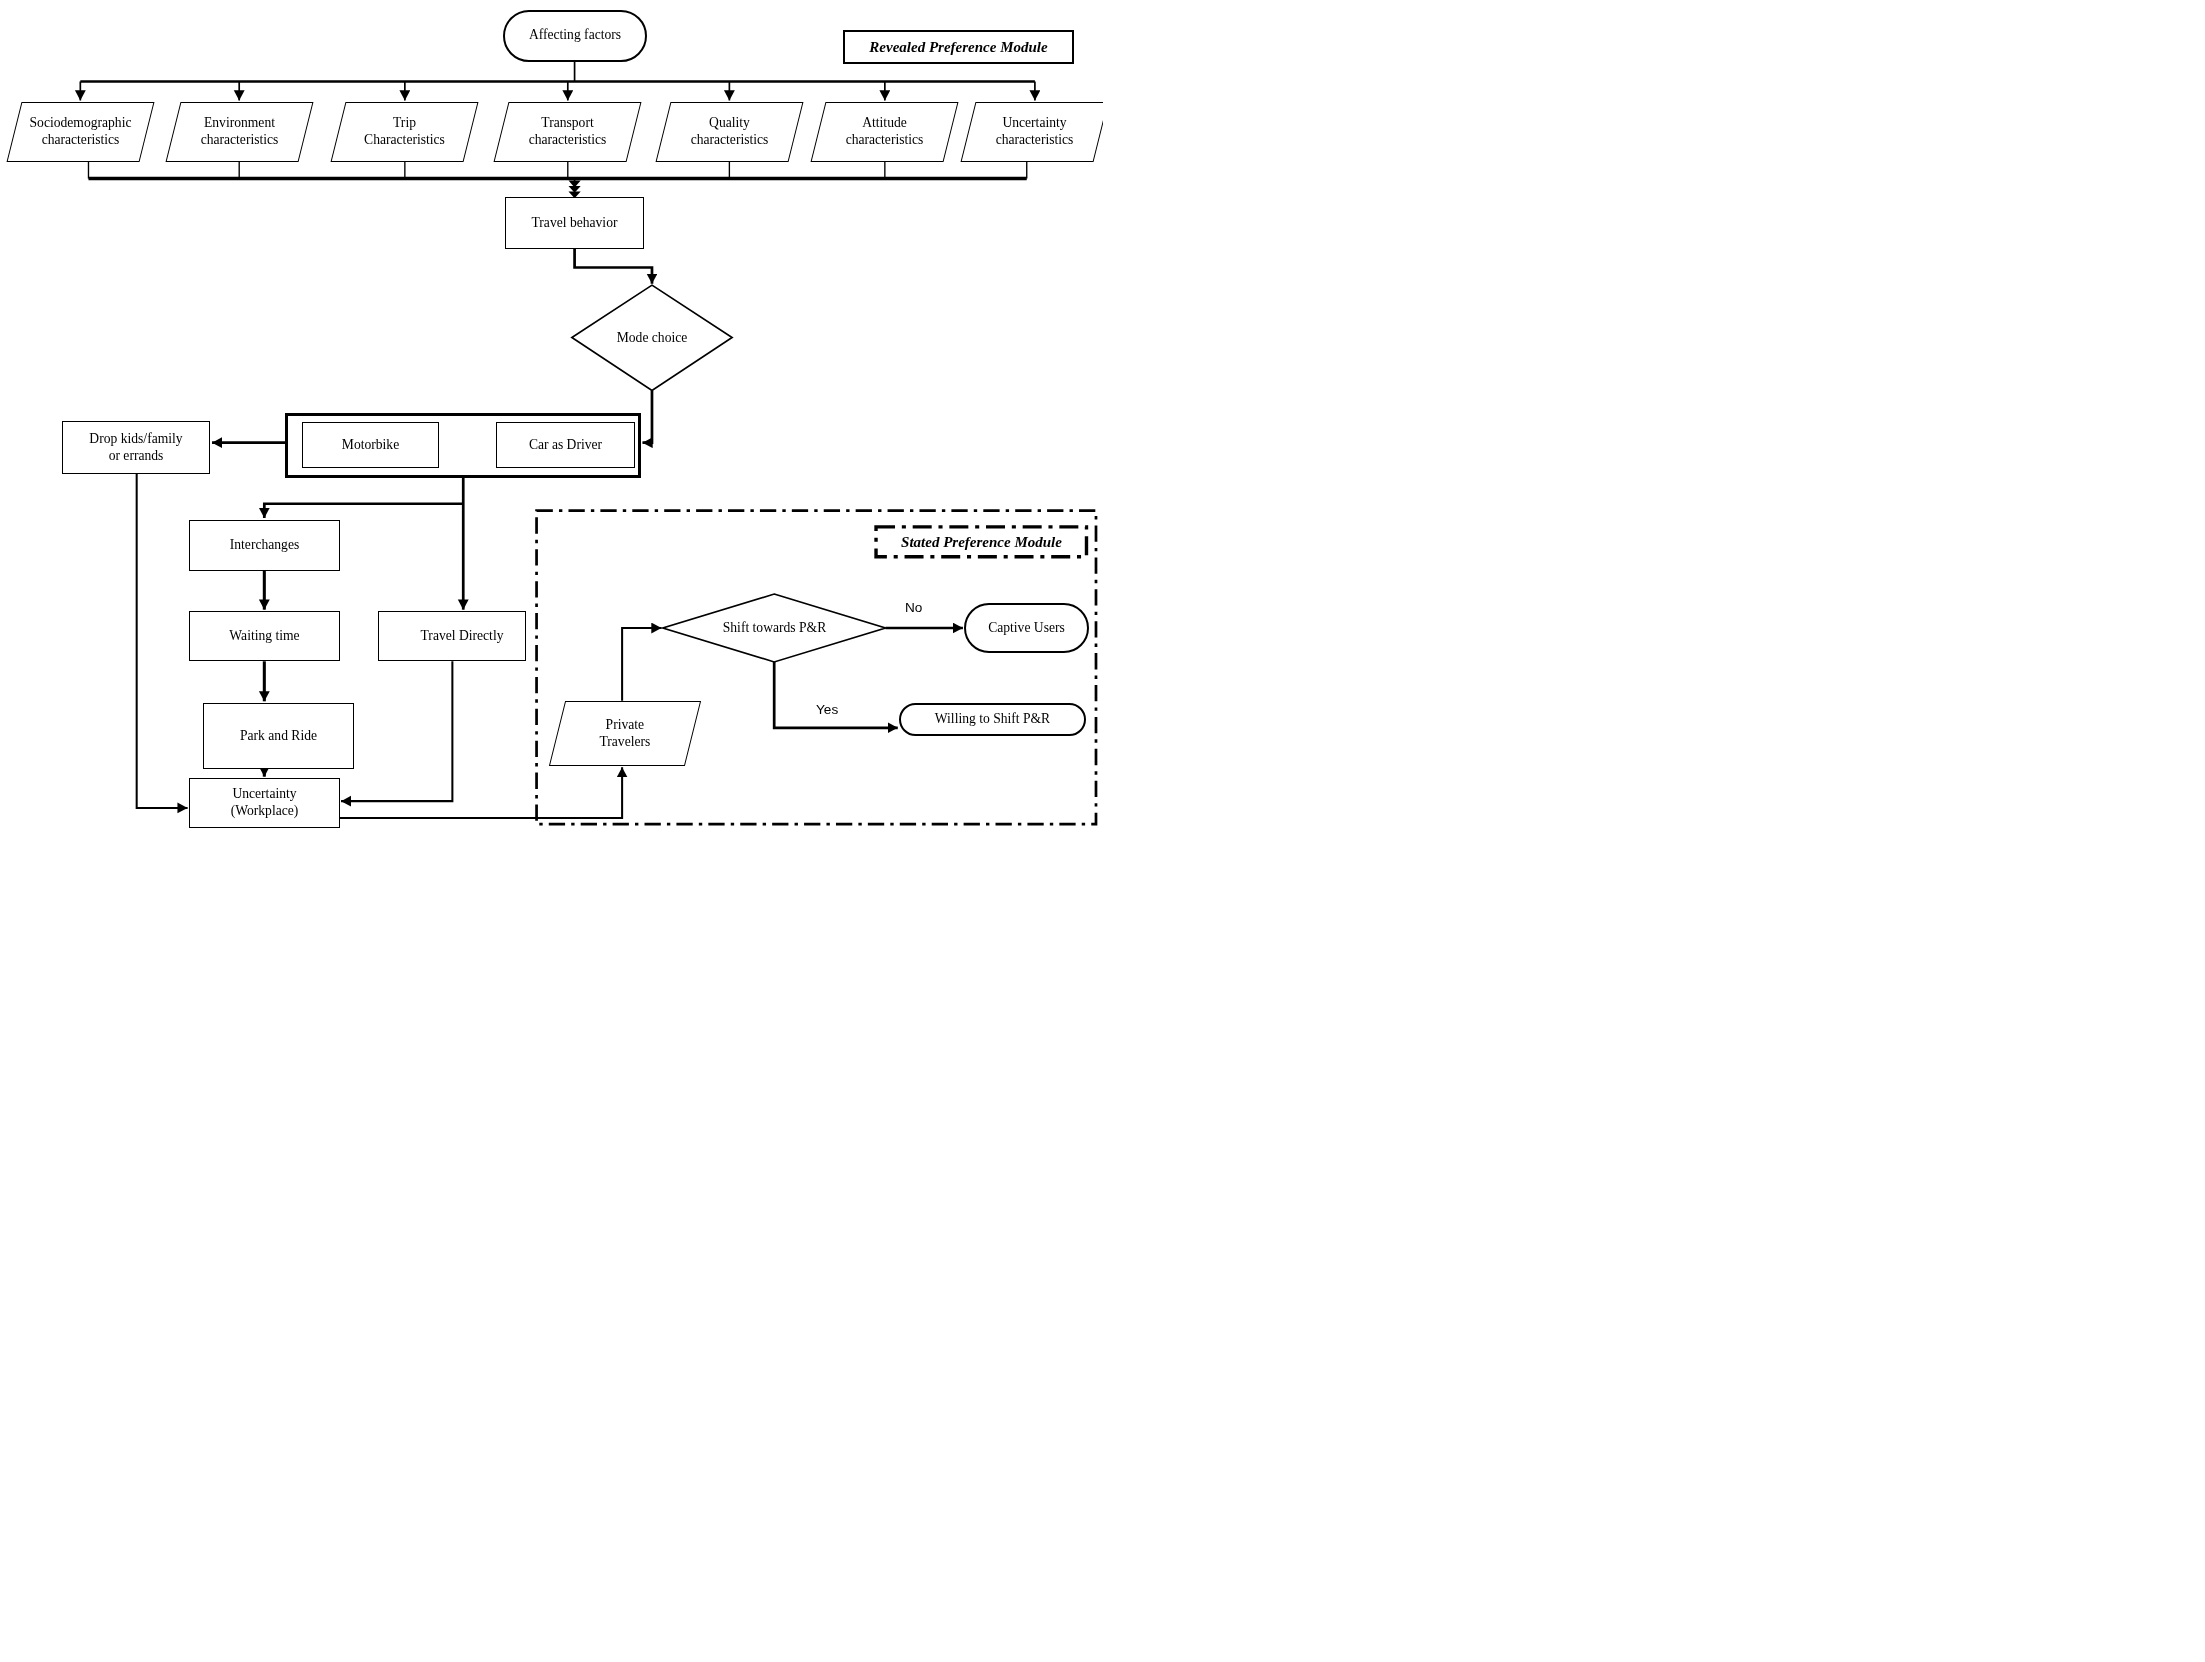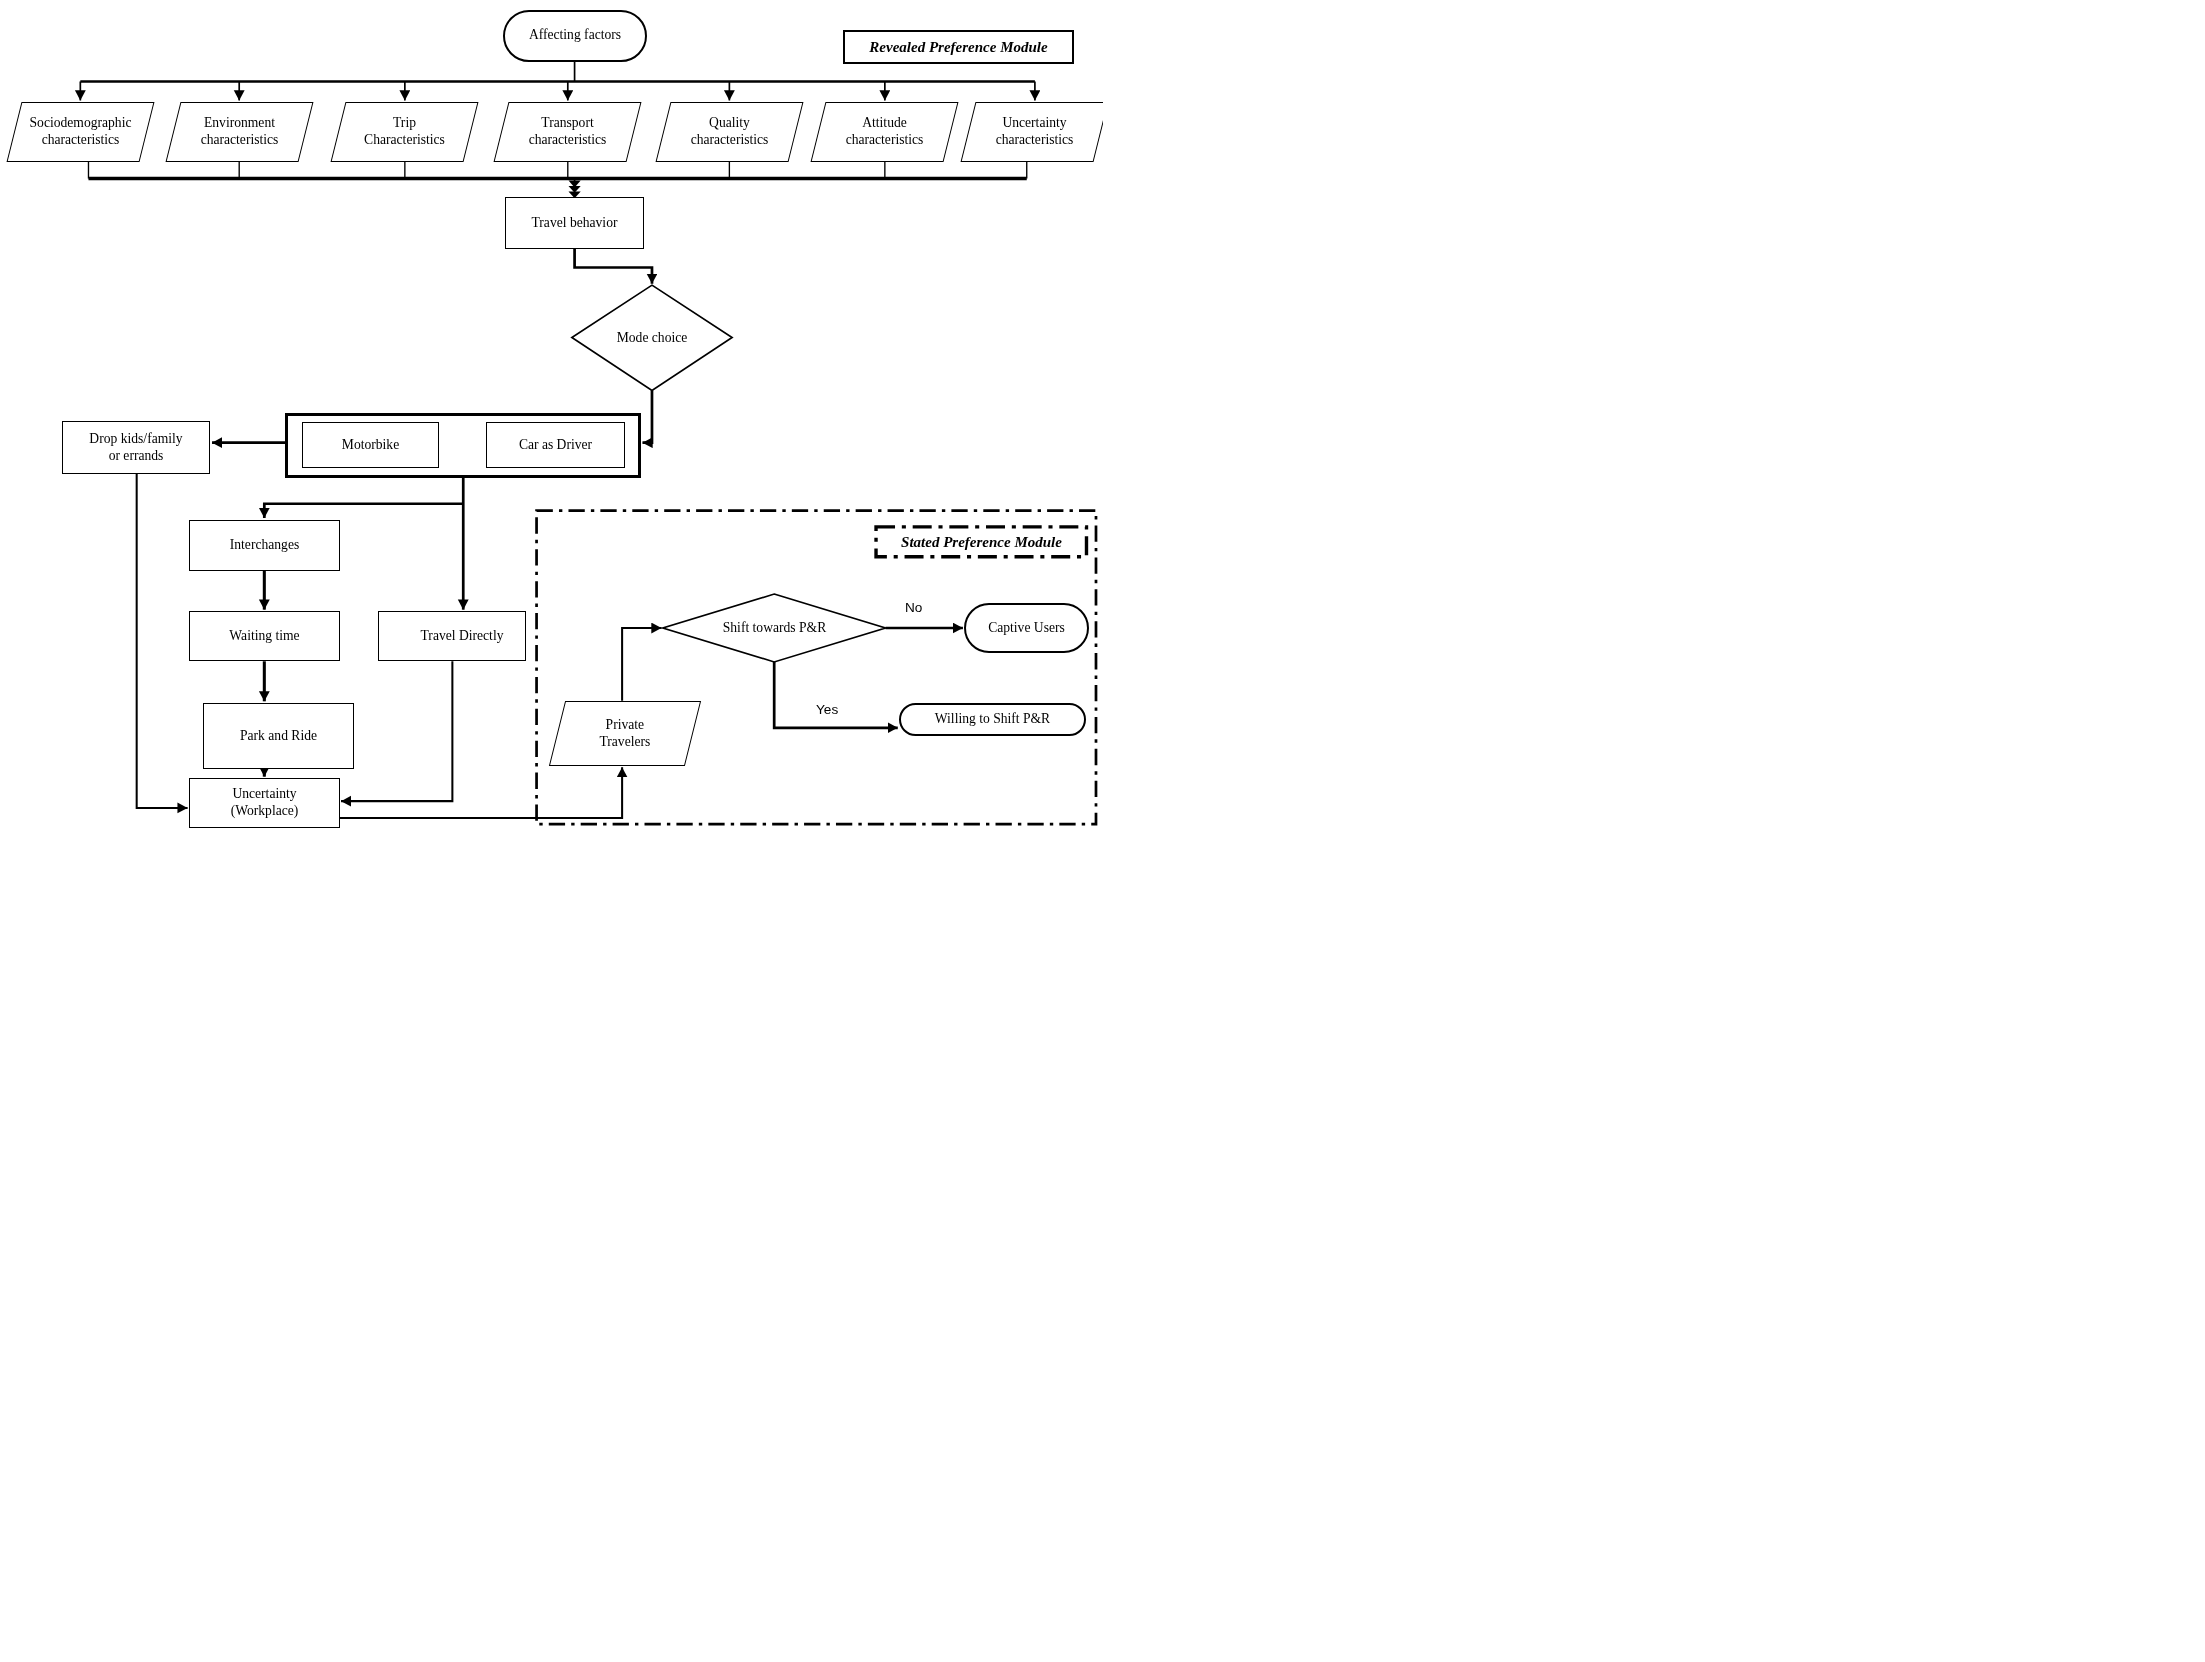--- a/index.html
+++ b/index.html
@@ -145,21 +145,21 @@
   </div>
 
   <div class="node nobg" style="left:584px;top:325px;width:136px;height:26px;">
     <span>Mode choice</span>
   </div>
 
   <div class="node container-box" style="left:285px;top:413px;width:356px;height:65px;"></div>
   <div class="node" style="left:302px;top:422px;width:137px;height:46px;">
     <span>Motorbike</span>
   </div>
-  <div class="node" style="left:486px;top:422px;width:139px;height:46px;">
+  <div class="node" style="left:496px;top:422px;width:139px;height:46px;">
     <span>Car as Driver</span>
   </div>
 
   <div class="node" style="left:62px;top:421px;width:148px;height:53px;">
     <span>Drop kids/family</span>
     <span>or errands</span>
   </div>
 
   <div class="node" style="left:189px;top:520px;width:151px;height:51px;">
     <span>Interchanges</span>

